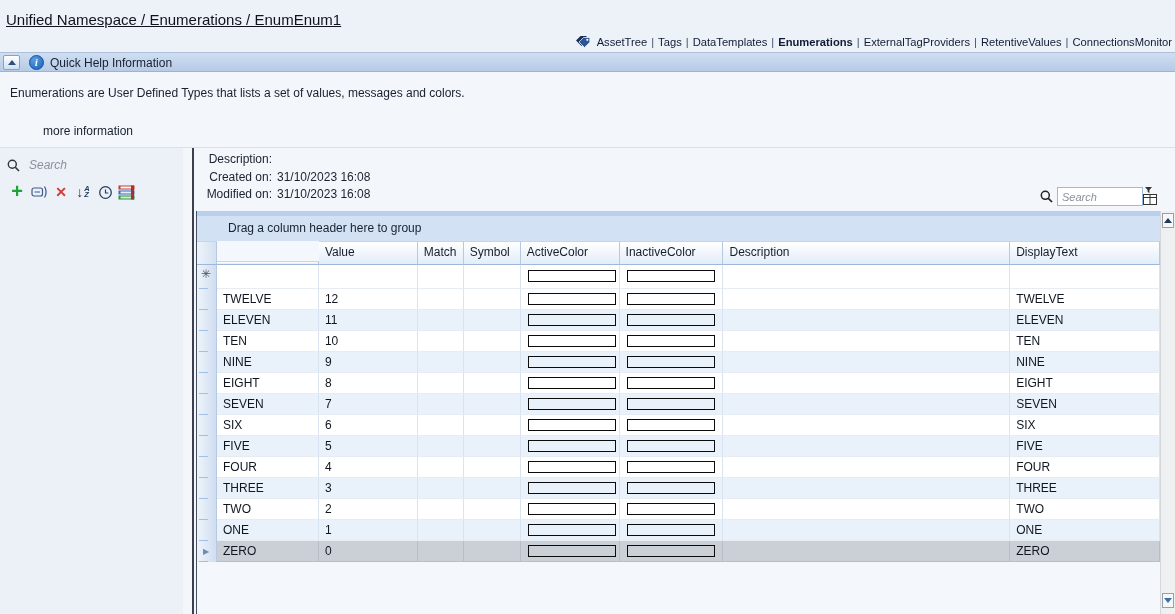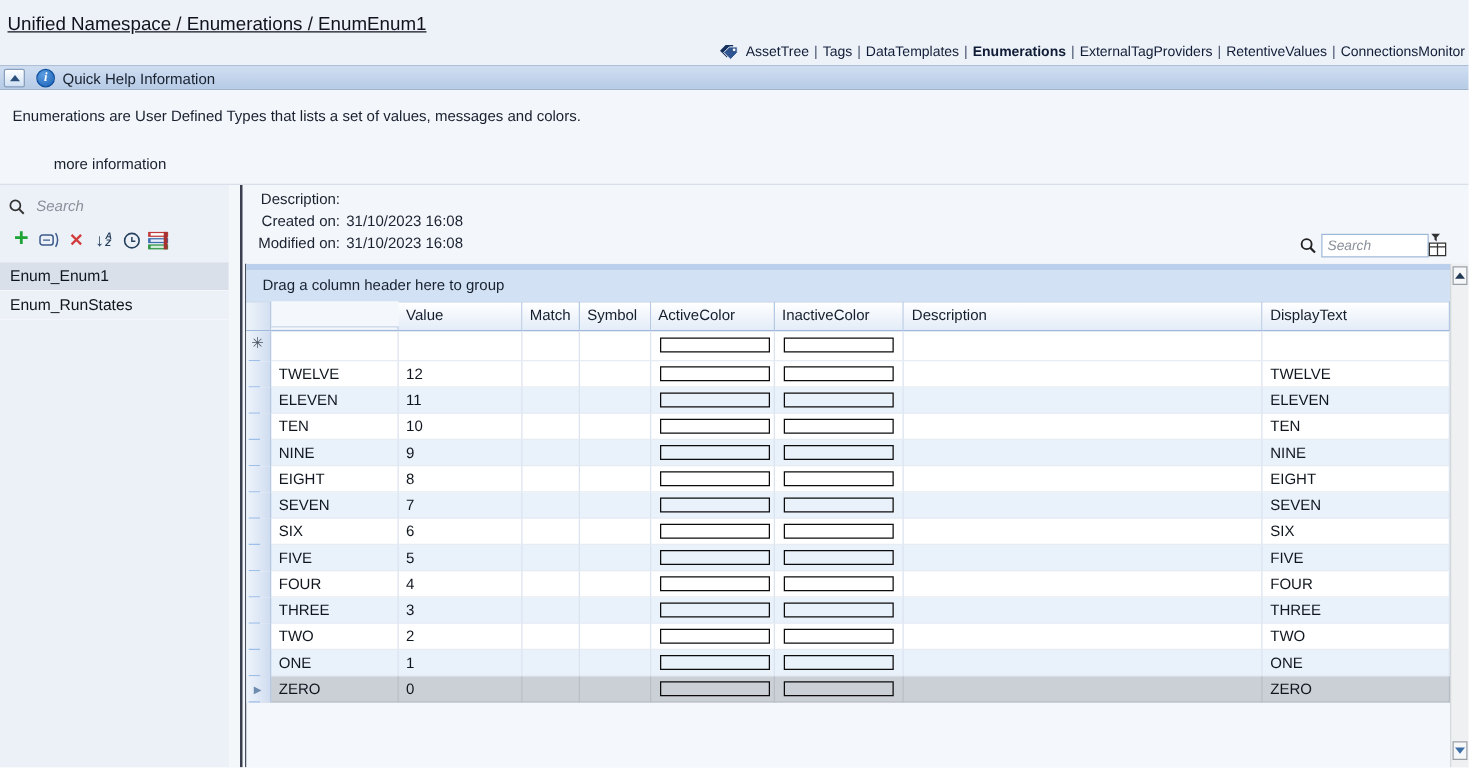--- a/index.html
+++ b/index.html
@@ -59,21 +59,21 @@
   .grid-search{position:absolute;left:1040px;top:187px;display:flex;align-items:center;}
   .grid-search input{width:76px;height:17px;margin-left:4px;border:1px solid #9fb9d8;background:#fff;
     font-size:11px;padding:0 4px;font-family:"Liberation Sans",sans-serif;color:#333;outline:none;}
   .chooser-btn{position:absolute;left:1140px;top:185px;width:19px;height:21px;background:transparent;border:none;
     display:flex;align-items:center;justify-content:center;cursor:pointer;padding:0;}
   
   .grid{position:absolute;left:196px;top:211px;width:964px;height:403px;background:#f4f7fb;
     border-left:1px solid #454f5e;box-sizing:border-box;overflow:hidden;}
   .g-topstrip{height:5px;background:var(--grid_topstrip,#b9cfec);}
   .g-groupbar{height:25px;line-height:25px;background:var(--grid_group_bg,#d3e1f5);
-    padding-left:13px;font-size:12px;color:#18222f;}
+    padding-left:31px;font-size:12px;color:#18222f;}
   .g-header{display:flex;height:24px;}
   .hcell,.ind-h{box-sizing:border-box;border-top:1px solid #c5d6ec;border-bottom:1px solid var(--grid_header_border,#9db8da);
     border-right:1px solid var(--grid_border,#b6c9e3);}
   .ind-h{width:20px;background:linear-gradient(90deg,#eef4fb,#d4e0f1);}
   .hcell{padding-left:6px;line-height:21px;font-size:12px;color:#141e2c;overflow:hidden;white-space:nowrap;
     background:linear-gradient(#ffffff,var(--header_grad_bottom,#e3ecf8));cursor:pointer;}
   .g-row{display:flex;height:21px;background:#fff;}
   .g-row.newrow{height:24px;}
   .g-row.alt{background:var(--row_alt,#e9f1fb);}
   .g-row.sel{background:var(--selection_gray,#cbd0d7);}
@@ -171,24 +171,20 @@
           <rect x="0.5" y="0.5" width="16" height="4" fill="#c03a3a"></rect>
             <rect x="2.5" y="1.5" width="12" height="2" fill="#fff"></rect>
           <rect x="0.5" y="5.5" width="16" height="4" fill="#3d6db0"></rect>
             <rect x="2.5" y="6.5" width="12" height="2" fill="#e8eef7"></rect>
           <rect x="0.5" y="10.5" width="16" height="4" fill="#2c9244"></rect>
             <rect x="2.5" y="11.5" width="12" height="2" fill="#d3ecd8"></rect>
           <rect x="13" y="0.5" width="3" height="14" fill="#a83232"></rect>
         </svg>
       </span>
     </div>
-    <div class="side-list" id="side-list">
-        <div class="side-item selected">Enum_Enum1</div>
-        <div class="side-item">Enum_RunStates</div>
-      </div>
   </div>
   <div class="gap"></div>
   <div class="splitter"></div>
 
   <div class="details">
     <div class="drow">
         <span class="dlabel">Description:</span>
         <span class="dvalue"></span>
       </div>
     <div class="drow">

